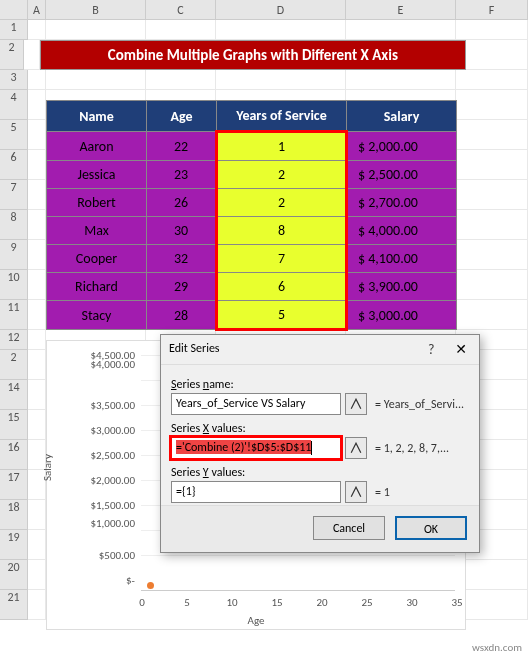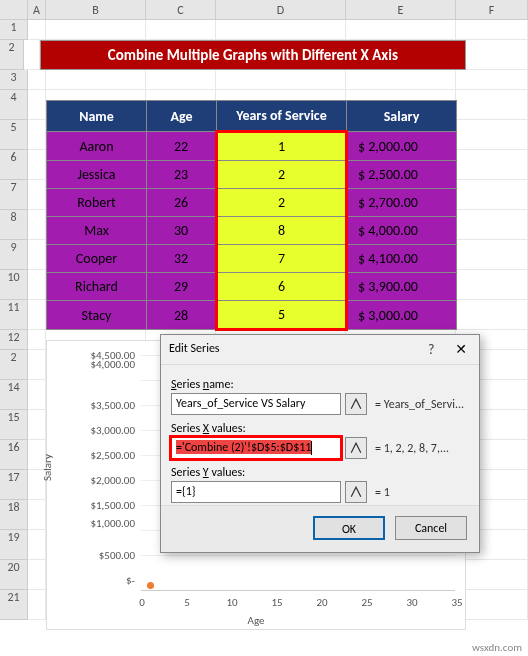--- a/index.html
+++ b/index.html
@@ -461,18 +461,18 @@
       <div class="dlg-input">={1}</div>
       <div class="dlg-picker">
           <svg viewBox="0 0 10 10">
             <path d="M1 9 L5 1 L9 9" fill="none" stroke="#333"></path>
           </svg>
         </div>
       <div class="dlg-result">= 1</div>
     </div>
   </div>
   <div class="dlg-buttons">
+    <div class="dlg-btn">Cancel</div>
     <div class="dlg-btn primary">OK</div>
-    <div class="dlg-btn">Cancel</div>
   </div>
 </div>
 
 <div class="watermark">wsxdn.com</div>
 
 </body></html>

